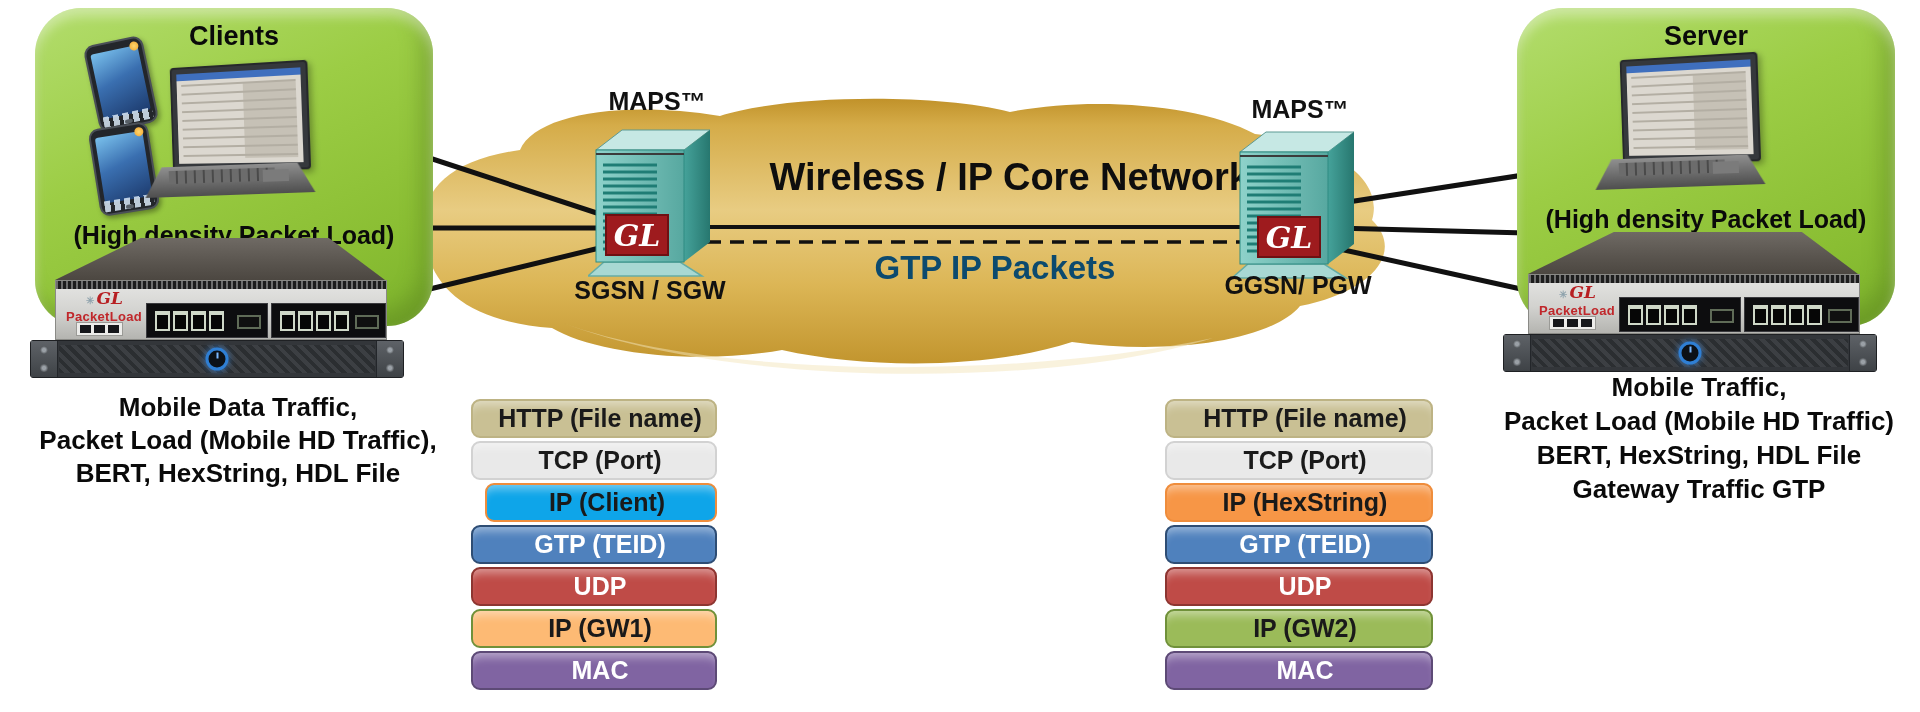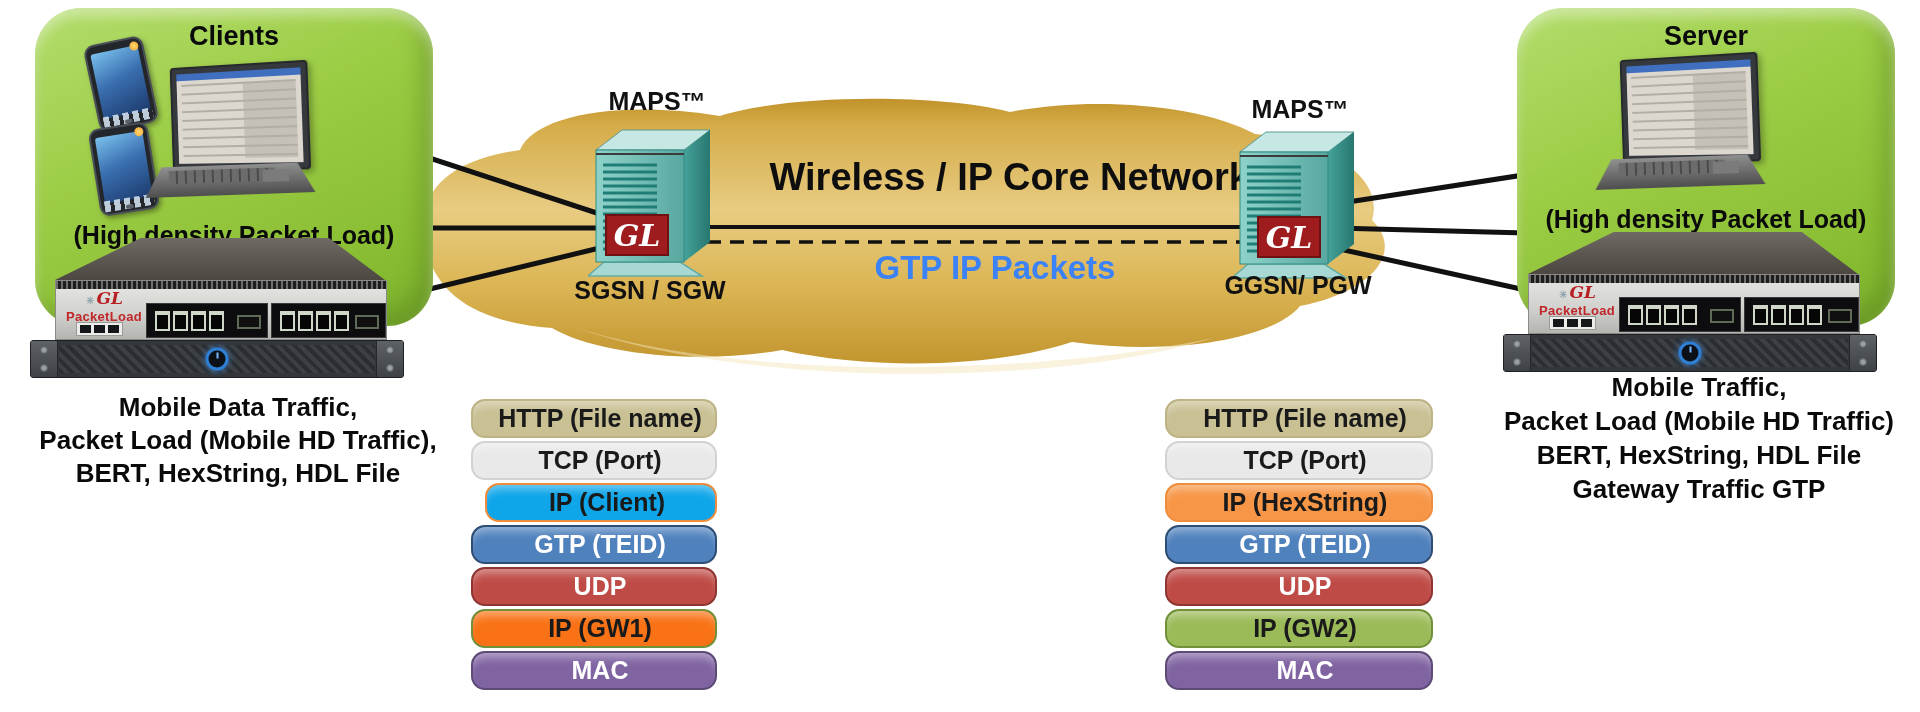--- a/index.html
+++ b/index.html
@@ -91,41 +91,41 @@
   
   .caption{position:absolute;text-align:center;font-weight:700;font-size:26px;line-height:33px;color:#0a0a0a;z-index:1;}
   #caption-left{left:12px;top:391px;width:452px;}
   #caption-right{left:1473px;top:370px;width:452px;line-height:34px;}
 
   
   #cloud-svg{position:absolute;left:413px;top:88px;z-index:1;}
   .cloud-title{position:absolute;left:705px;top:156px;width:545px;text-align:right;
     font-size:38px;font-weight:700;color:#0e0e0e;z-index:2;}
   .cloud-sub{position:absolute;left:845px;top:249px;width:300px;text-align:center;
-    font-size:33px;font-weight:700;color:#3b82f6;z-index:2;}
+    font-size:33px;font-weight:700;color:#0c4a6e;z-index:2;}
 
   
   #lines-svg{position:absolute;left:0;top:0;z-index:2;pointer-events:none;}
 
   
   .maps-server{position:absolute;z-index:3;}
   #maps-server-left{left:588px;top:120px;}
   #maps-server-right{left:1232px;top:122px;}
   .maps-title{position:absolute;z-index:3;width:150px;text-align:center;font-size:25px;font-weight:700;}
   #maps-title-left{left:582px;top:87px;}
   #maps-title-right{left:1225px;top:95px;}
   .maps-label{position:absolute;z-index:3;text-align:center;font-size:25px;font-weight:700;}
   #maps-label-left{left:560px;top:276px;width:180px;}
   #maps-label-right{left:1203px;top:271px;width:190px;}
 
   
   .stack{position:absolute;top:399px;display:flex;flex-direction:column;gap:3px;z-index:2;}
   #stack-left{left:471px;width:246px;}
   #stack-right{left:1165px;width:268px;}
-  .layer{height:35px;border:2px solid transparent;border-radius:14px;text-align:center;
+  .layer{height:35px;border:2px solid transparent;border-radius:9px;text-align:center;
     line-height:35px;font-size:25px;font-weight:700;
     box-shadow:inset 0 10px 10px -6px rgba(255,255,255,.45);padding-left:12px;}
 </style>
 </head>
 <body>
 
 <div id="canvas">
 
   <svg id="cloud-svg" width="992" height="292" viewBox="0 0 992 292">
     <defs>
@@ -330,21 +330,21 @@
     <text x="57" y="126" text-anchor="middle" font-family="DejaVu Serif, serif" font-style="italic" font-weight="bold" font-size="30" fill="#ffffff">GL</text>
   </svg>
   <div class="maps-label" id="maps-label-right">GGSN/ PGW</div>
 
   <div id="stack-left" class="stack">
     <div class="layer" style="background: rgb(201, 192, 148); border-color: rgb(189, 179, 132); color: rgb(26, 26, 26);">HTTP (File name)</div>
     <div class="layer" style="background: rgb(233, 233, 233); border-color: rgb(210, 210, 210); color: rgb(26, 26, 26);">TCP (Port)</div>
     <div class="layer" style="background: #0ea5e9; border-color: rgb(239, 141, 60); color: rgb(26, 26, 26); margin-left: 14px;">IP (Client)</div>
     <div class="layer" style="background: rgb(79, 129, 189); border-color: rgb(46, 77, 116); color: rgb(255, 255, 255);">GTP (TEID)</div>
     <div class="layer" style="background: rgb(191, 75, 71); border-color: rgb(141, 53, 49); color: rgb(255, 255, 255);">UDP</div>
-    <div class="layer" style="background: #f97316; border-color: rgb(112, 145, 58); color: rgb(26, 26, 26);">IP (GW1)</div>
+    <div class="layer" style="background: #fdba74; border-color: rgb(112, 145, 58); color: rgb(26, 26, 26);">IP (GW1)</div>
     <div class="layer" style="background: rgb(128, 100, 162); border-color: rgb(93, 74, 118); color: rgb(255, 255, 255);">MAC</div>
   </div>
 
   <div id="stack-right" class="stack">
     <div class="layer" style="background: rgb(201, 192, 148); border-color: rgb(189, 179, 132); color: rgb(26, 26, 26);">HTTP (File name)</div>
     <div class="layer" style="background: rgb(233, 233, 233); border-color: rgb(210, 210, 210); color: rgb(26, 26, 26);">TCP (Port)</div>
     <div class="layer" style="background: rgb(247, 150, 70); border-color: rgb(239, 141, 60); color: rgb(26, 26, 26);">IP (HexString)</div>
     <div class="layer" style="background: rgb(79, 129, 189); border-color: rgb(46, 77, 116); color: rgb(255, 255, 255);">GTP (TEID)</div>
     <div class="layer" style="background: rgb(191, 75, 71); border-color: rgb(141, 53, 49); color: rgb(255, 255, 255);">UDP</div>
     <div class="layer" style="background: rgb(155, 187, 89); border-color: rgb(112, 145, 58); color: rgb(26, 26, 26);">IP (GW2)</div>

